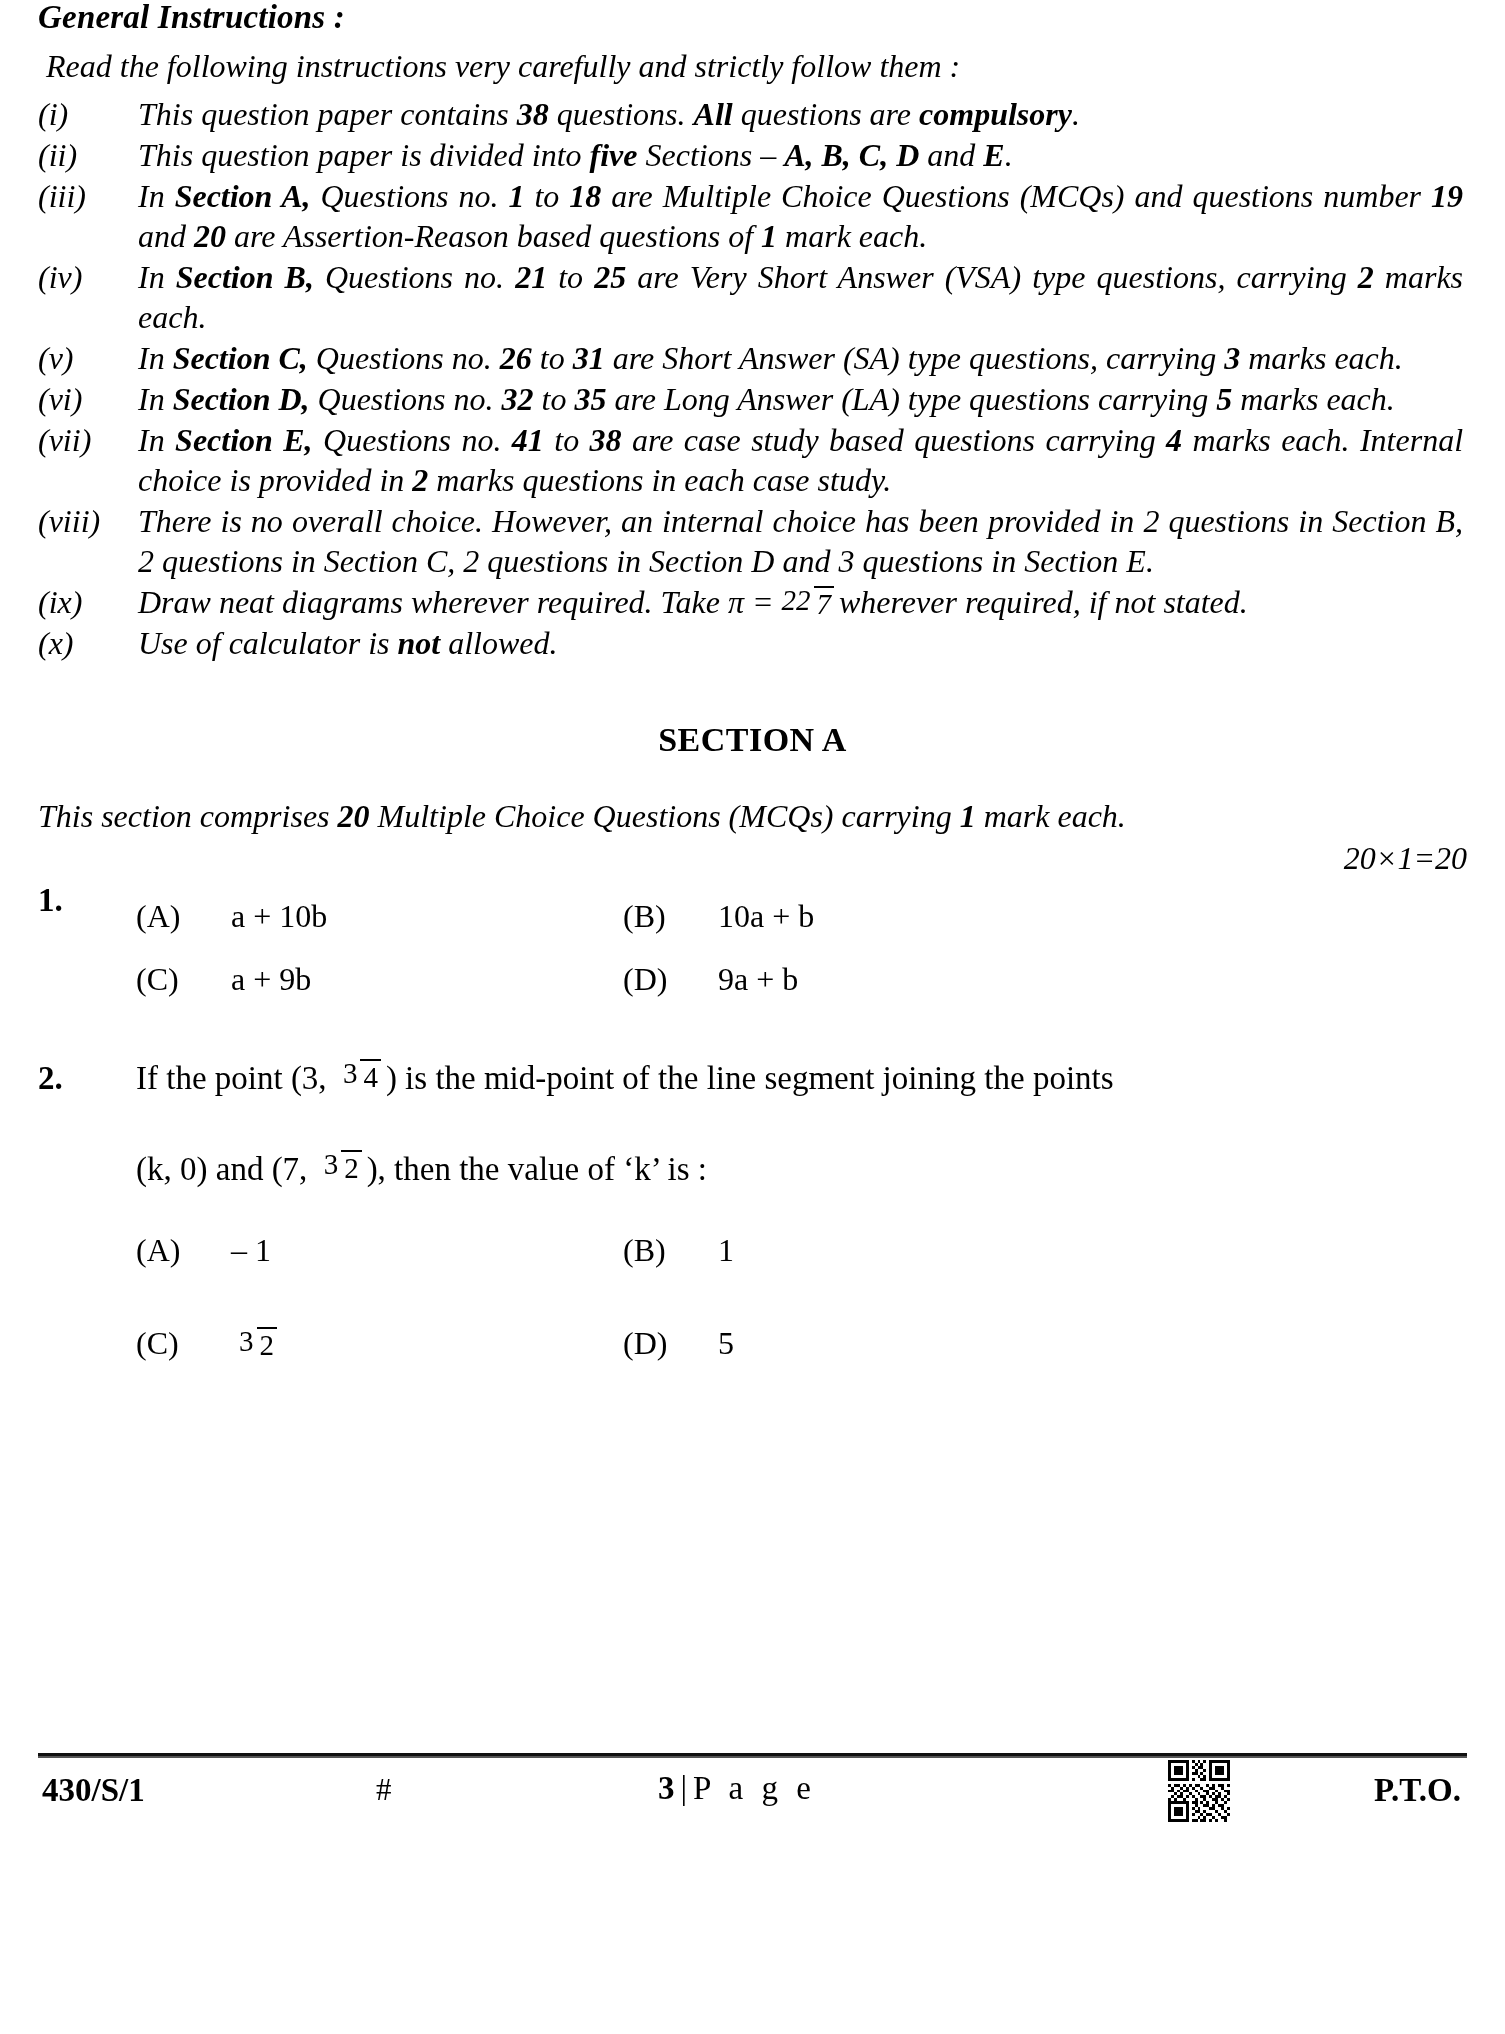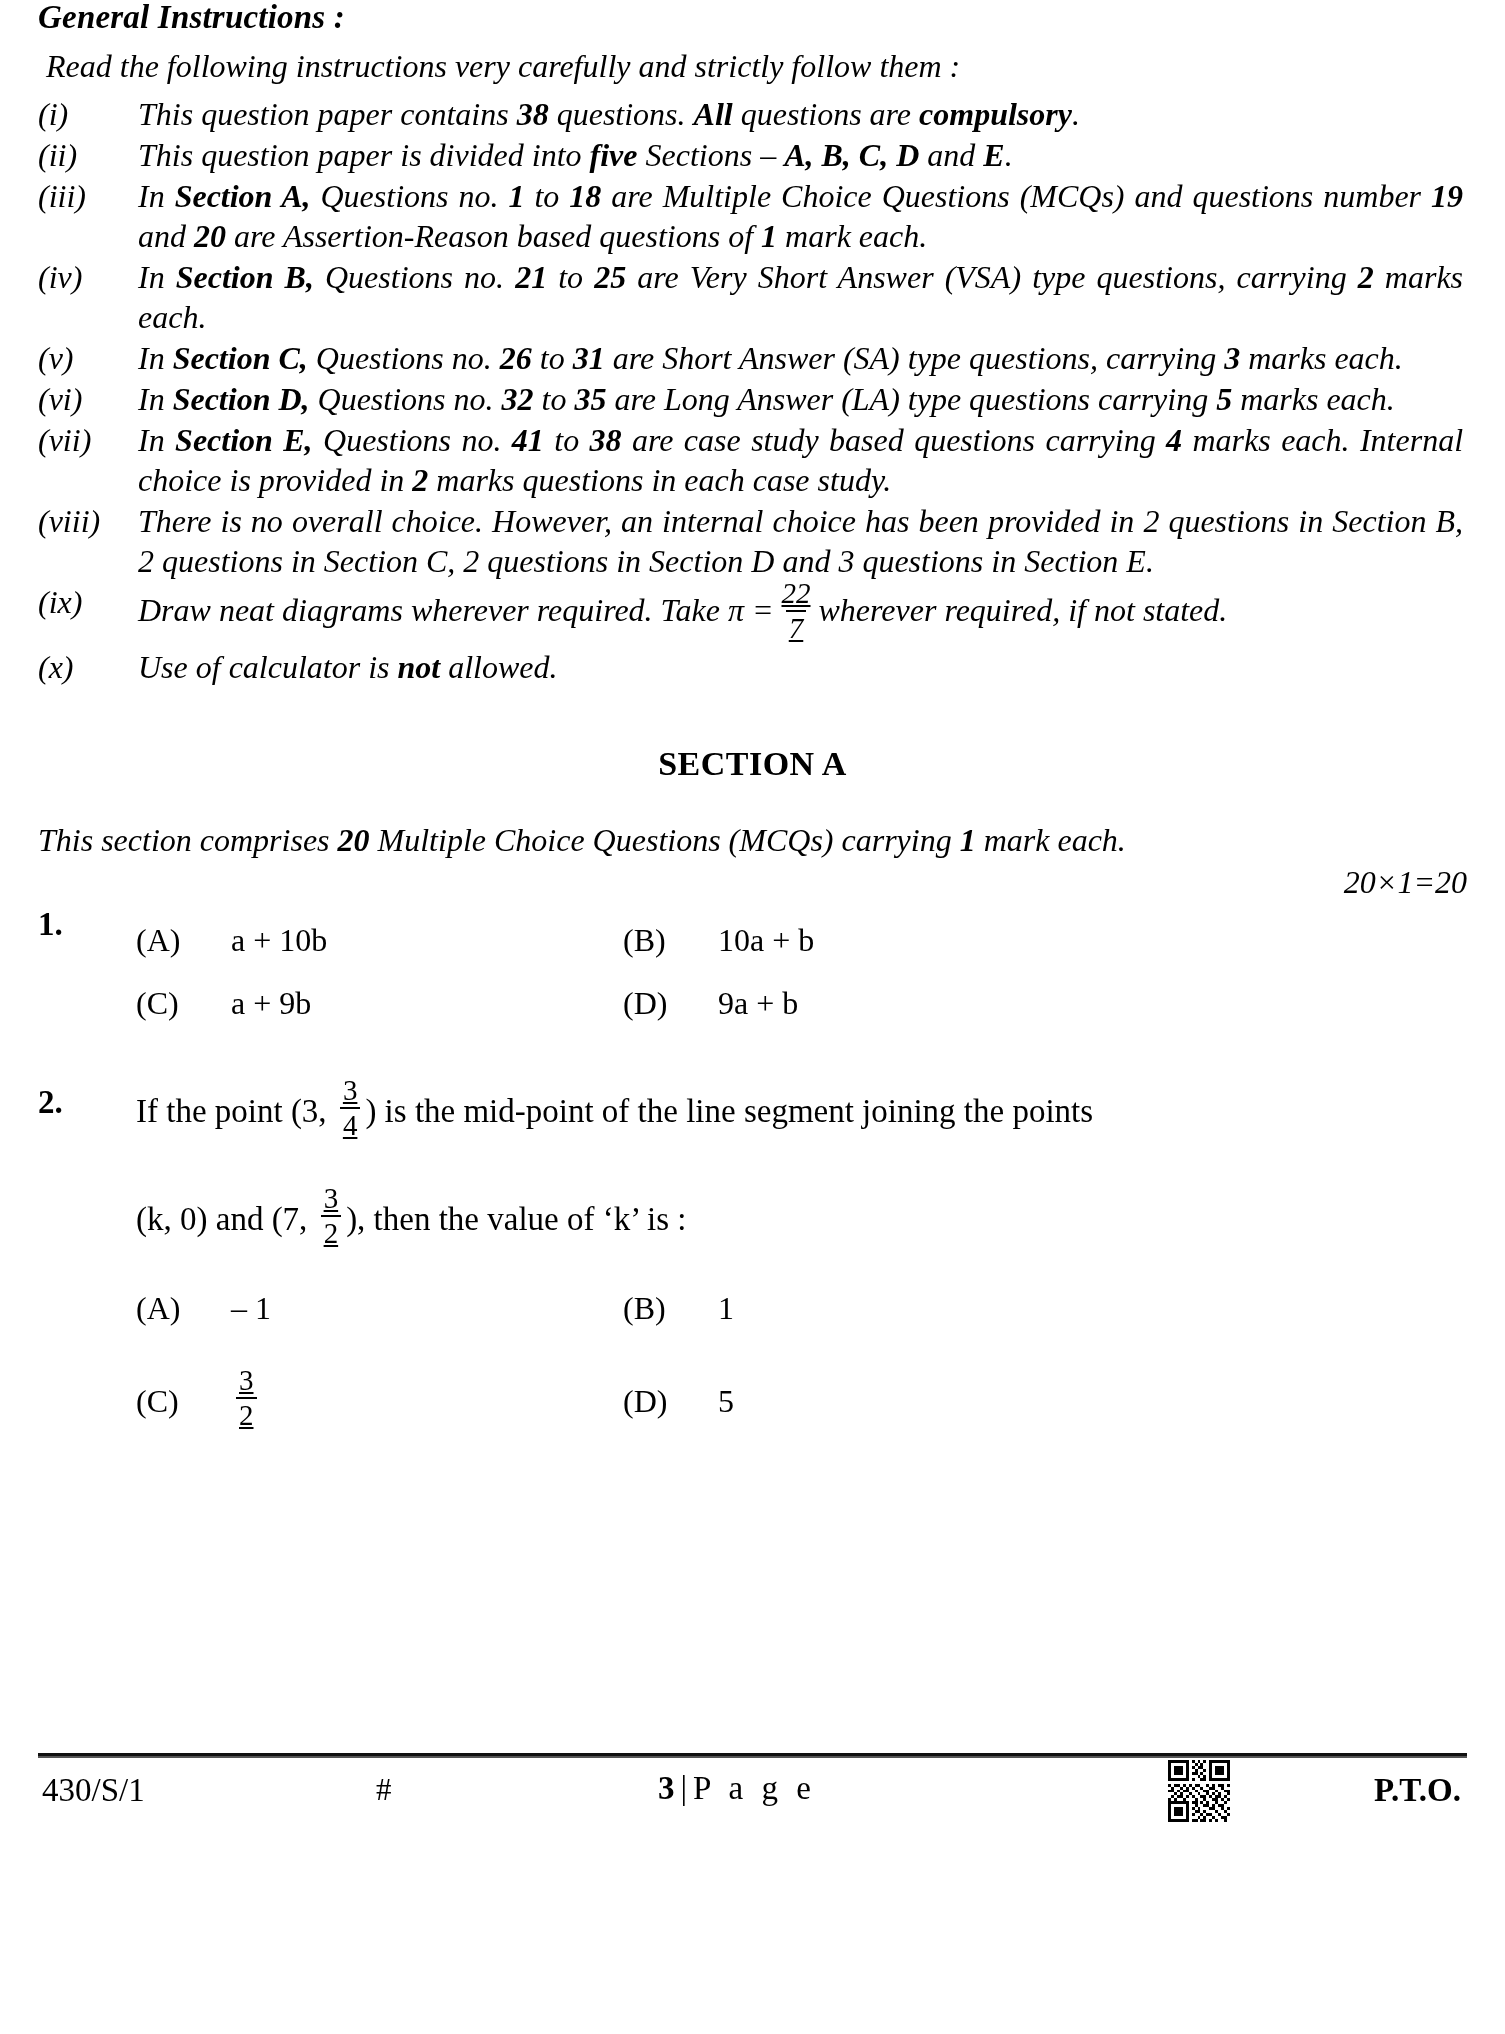--- a/index.html
+++ b/index.html
@@ -62,30 +62,29 @@
     text-align: justify;
     text-justify: inter-word;
     padding-right: 4px;
   }
   .instr .body.nojust { text-align: left; }
   .instr b { font-weight: bold; font-style: italic; }
 
   
   .frac {
     display: inline-flex;
-    flex-direction: column;
-    align-items: center;
+    flex-direction: row;
+    align-items: flex-start;
     justify-content: center;
     vertical-align: middle;
     font-style: normal;
     line-height: 1;
     margin: 0 5px;
     position: relative;
     top: -3px;
-    text-decoration: underline;
   }
   .frac .num {
     font-size: 29px;
     padding: 0 3px 2px 3px;
     font-style: italic;
   }
   .frac .den {
     font-size: 29px;
     padding: 2px 3px 0 3px;
     border-top: 2px solid #000;
@@ -174,21 +173,21 @@
   }
   .footer {
     position: absolute;
     left: 38px;
     right: 38px;
     bottom: 56px;
     height: 60px;
   }
   .footer .code {
     position: absolute; left: 4px; top: 6px;
-    font-weight: normal; font-size: 33px;
+    font-weight: bold; font-size: 33px;
   }
   .footer .hash {
     position: absolute; left: 338px; top: 6px;
     font-size: 31px;
   }
   .footer .pageno {
     position: absolute; left: 620px; top: 4px;
     font-size: 33px;
   }
   .footer .pageno .n { font-weight: bold; }

